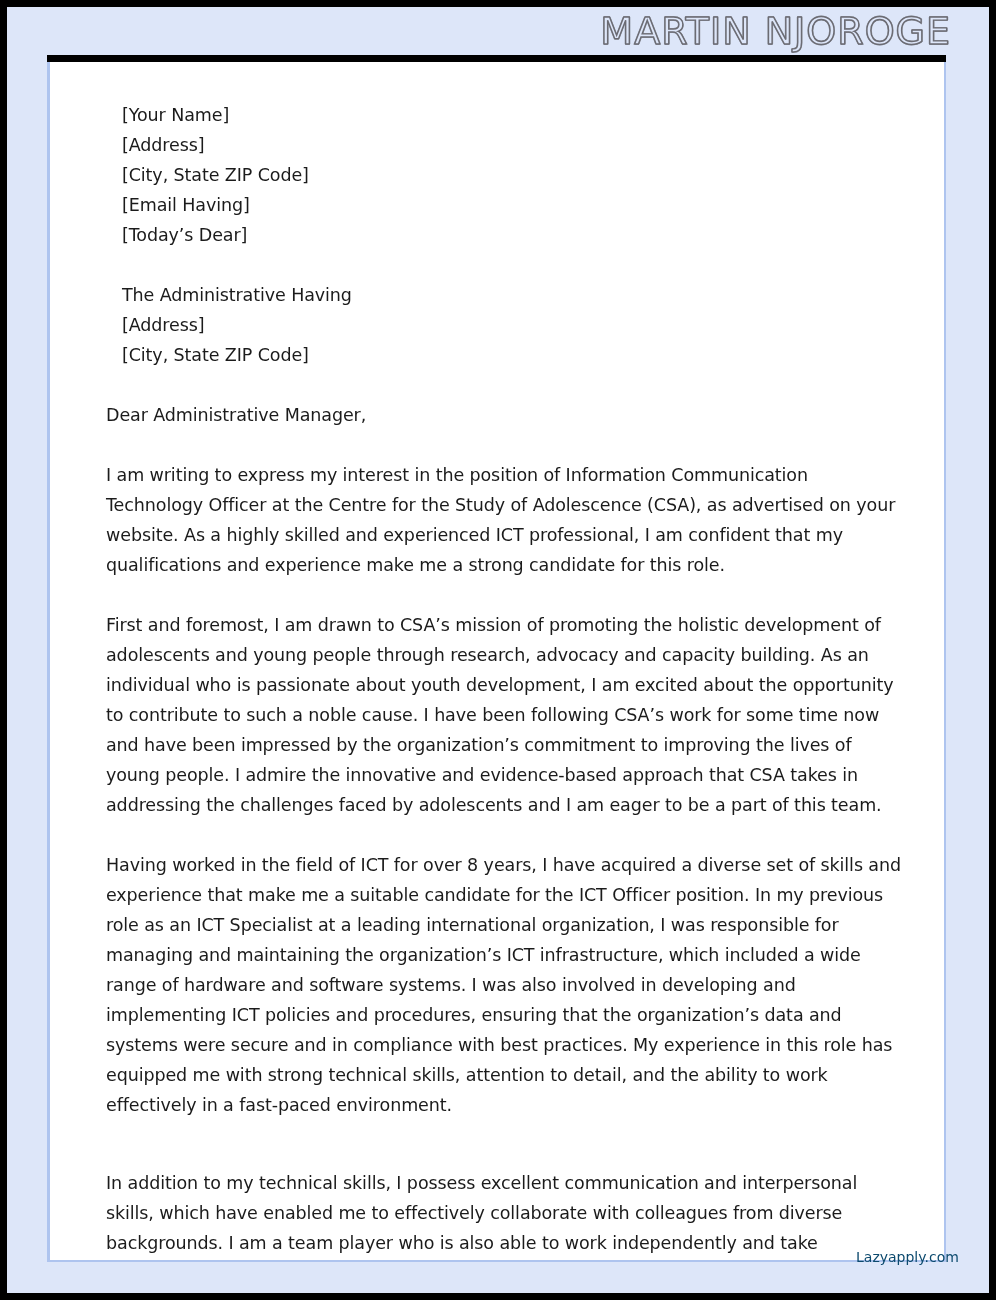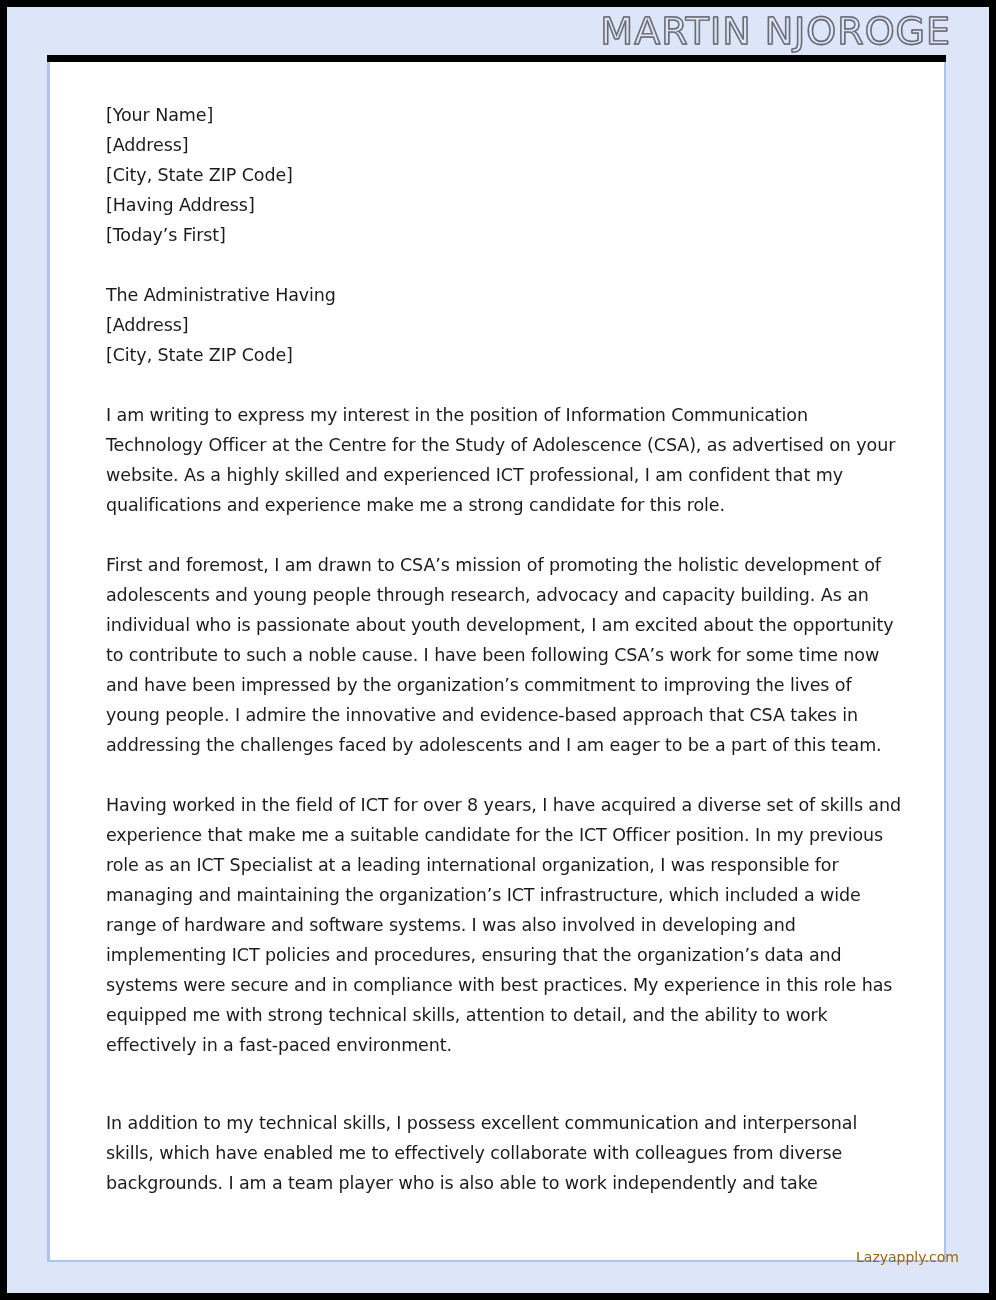--- a/index.html
+++ b/index.html
@@ -103,36 +103,37 @@
 
   .letter-block {
     margin: 0 0 30px 0;
   }
 
   .letter-block:last-child { margin-bottom: 0; margin-top: 48px; }
 
   .addr-line {
     display: block;
     white-space: nowrap;
+    margin-left: 16px;
   }
 
   .para {
     margin: 0;
     text-align: left;
   }
 
   
   .watermark {
     position: absolute;
     top: 1242px;
     left: 849px;
     font-family: "DejaVu Sans", sans-serif;
     font-size: 14px;
     line-height: 16px;
-    color: #a16207;
+    color: #0c4a6e;
     white-space: nowrap;
     z-index: 5;
   }
 </style>
 </head>
 <body>
 
 <div class="doc-frame">
   <div class="canvas">
 
@@ -143,30 +144,33 @@
     <div class="header-rule"></div>
 
     <div class="page-sheet"></div>
 
     <div class="letter-body">
 
       <div class="letter-block">
         <span class="addr-line">[Your Name]</span>
         <span class="addr-line">[Address]</span>
         <span class="addr-line">[City, State ZIP Code]</span>
-        <span class="addr-line">[Having Address]</span>
-        <span class="addr-line">[Today’s First]</span>
+        <span class="addr-line">[Email Having]</span>
+        <span class="addr-line">[Today’s Dear]</span>
       </div>
 
       <div class="letter-block">
         <span class="addr-line">The Administrative Having</span>
         <span class="addr-line">[Address]</span>
         <span class="addr-line">[City, State ZIP Code]</span>
       </div>
 
+      <div class="letter-block">
+        <p class="para">Dear Administrative Manager,</p>
+      </div>
 
       <div class="letter-block">
         <p class="para">I am writing to express my interest in the position of Information Communication Technology Officer at the Centre for the Study of Adolescence (CSA), as advertised on your website. As a highly skilled and experienced ICT professional, I am confident that my qualifications and experience make me a strong candidate for this role.</p>
       </div>
 
       <div class="letter-block">
         <p class="para">First and foremost, I am drawn to CSA’s mission of promoting the holistic development of adolescents and young people through research, advocacy and capacity building. As an individual who is passionate about youth development, I am excited about the opportunity to contribute to such a noble cause. I have been following CSA’s work for some time now and have been impressed by the organization’s commitment to improving the lives of young people. I admire the innovative and evidence-based approach that CSA takes in addressing the challenges faced by adolescents and I am eager to be a part of this team.</p>
       </div>
 
       <div class="letter-block">

